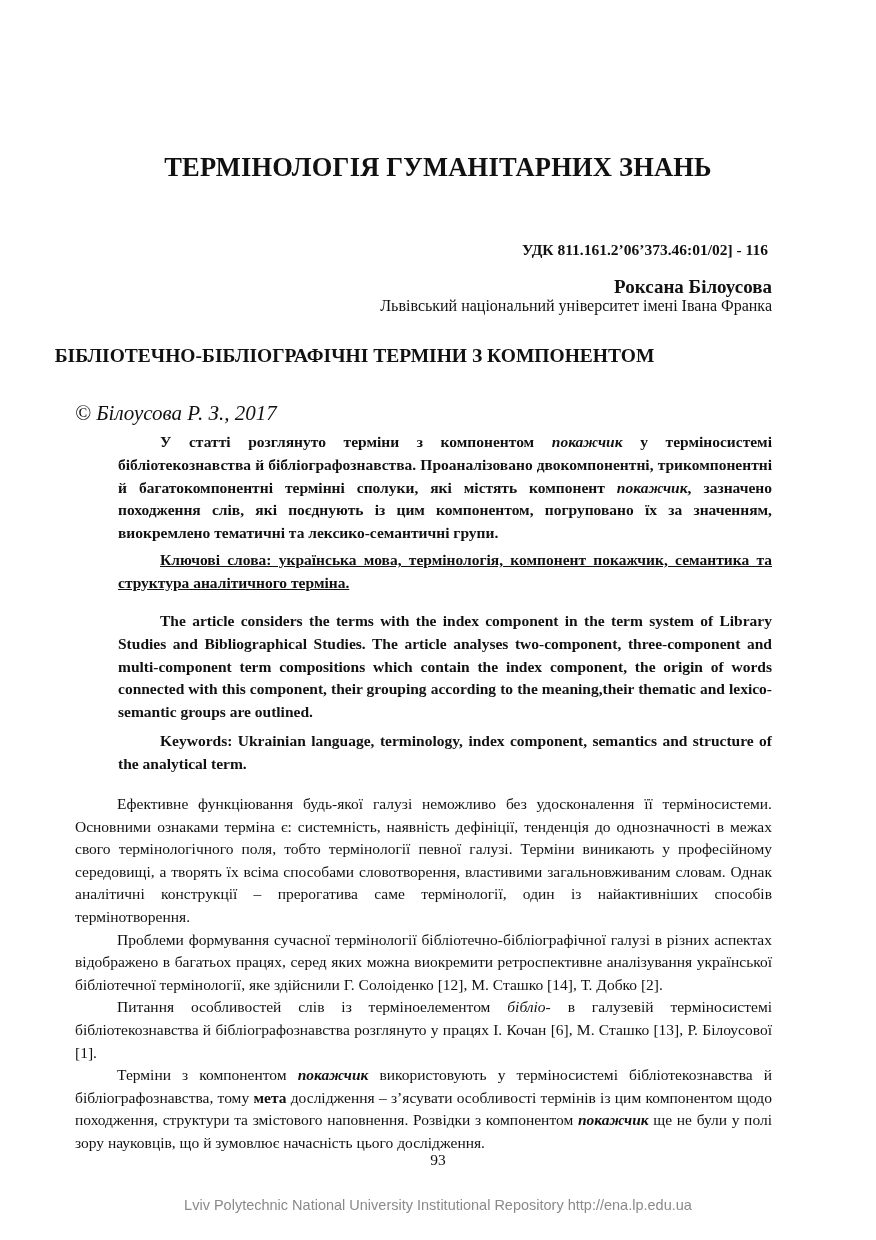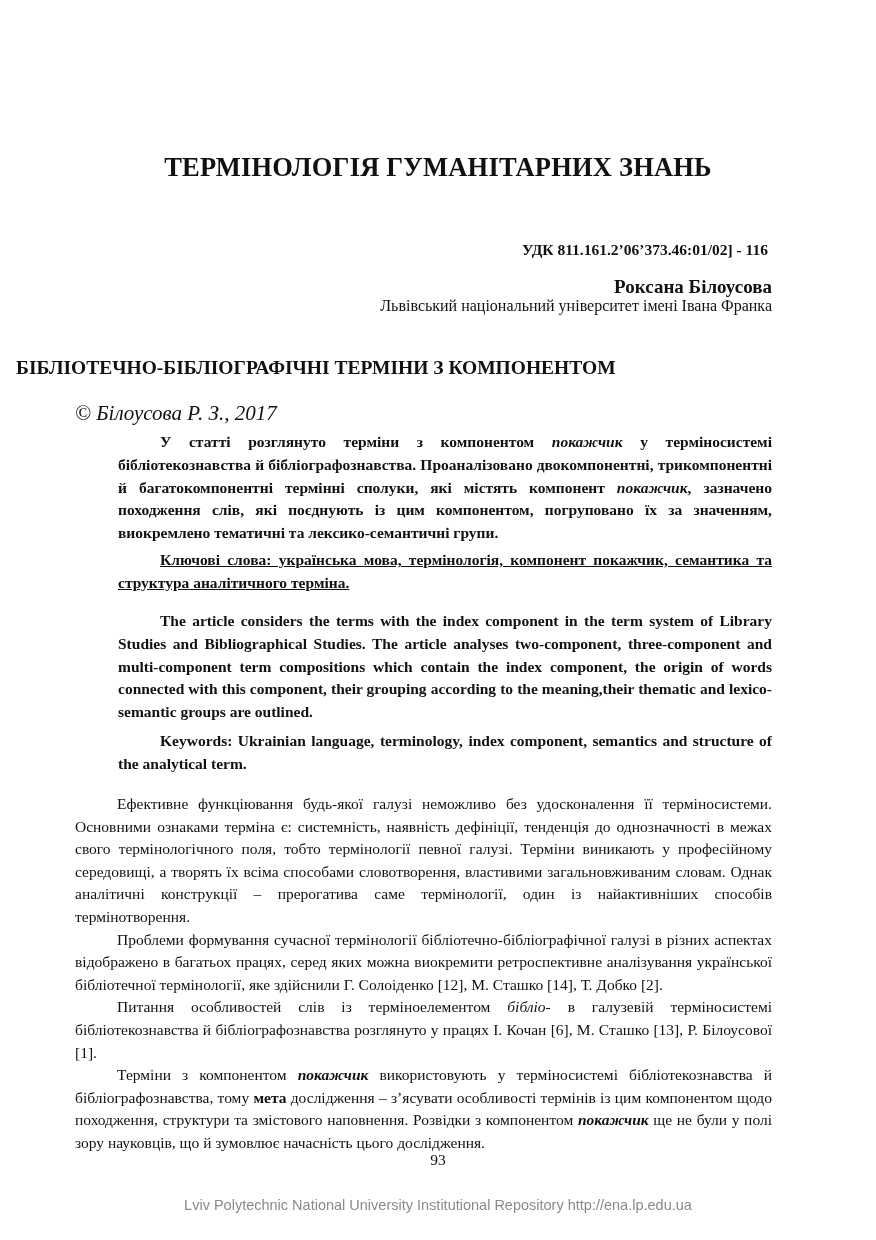--- a/index.html
+++ b/index.html
@@ -47,25 +47,25 @@
     top: 297px;
     right: 104px;
     font-size: 16px;
     margin: 0;
   }
   .article-title {
     position: absolute;
     top: 338px;
     left: 0;
     width: 701px;
-    text-align: left;
+    text-align: center;
     font-size: 19.5px;
     font-weight: bold;
     line-height: 28px;
-    margin: 16px;
+    margin: 4px;
   }
   .article-title .line { display: block; }
   .article-title em { font-style: italic; }
   .copyright {
     position: absolute;
     top: 401px;
     left: 75px;
     font-size: 21px;
     font-style: italic;
     margin: 0;

